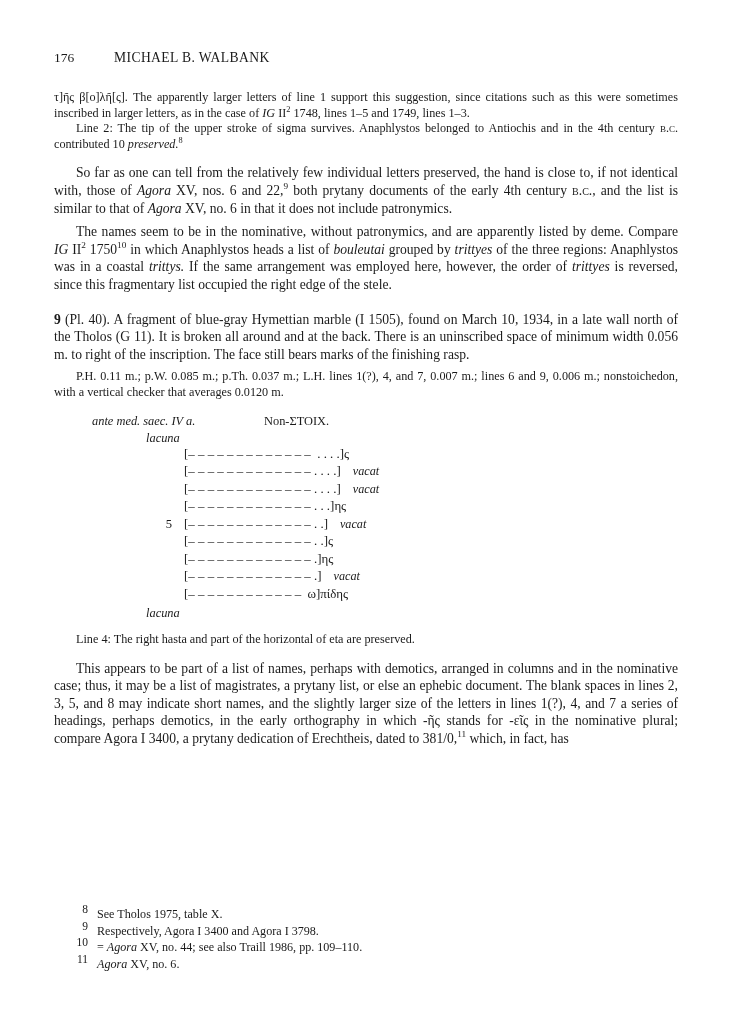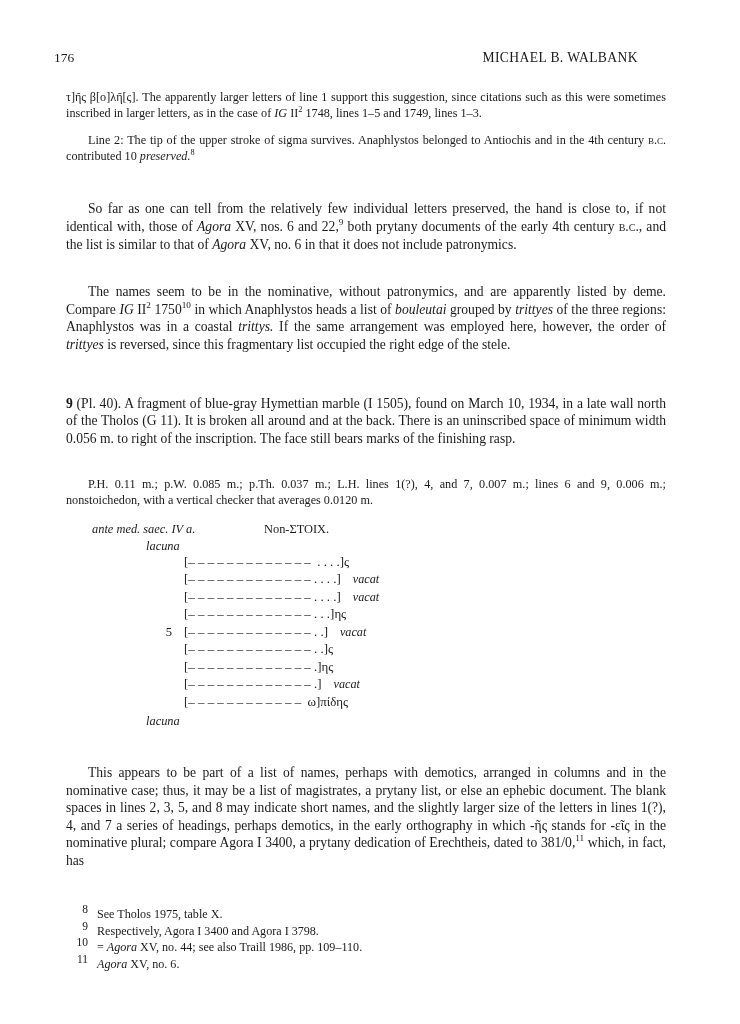--- a/index.html
+++ b/index.html
@@ -28,28 +28,28 @@
     font-size: 13.5px;
     margin-bottom: 22px;
     height: 18px;
   }
   .folio {
     width: 60px;
     font-size: 13.5px;
   }
   .runhead-title {
     flex: 1;
-    text-align: right;
+    text-align: left;
     font-variant: small-caps;
     letter-spacing: 0.4px;
     font-size: 13.6px;
     padding-right: 40px;
   }
   p {
-    margin: 12px;
+    margin: 0;
     font-size: 13.6px;
     line-height: 17.6px;
     text-align: justify;
     text-justify: inter-word;
   }
   .indent {
     text-indent: 22px;
   }
   .small {
     font-size: 12.2px;
@@ -223,20 +223,21 @@
         <span class="line-num"></span>
         <span class="line-text">[– – – – – – – – – – – –  ω]πίδης</span>
         <span class="line-note"></span>
       </div>
     </div>
 
     <div class="lacuna">lacuna</div>
   </div>
 
   <div class="notes-block">
+    <p class="small indent">Line 4: The right hasta and part of the horizontal of eta are preserved.</p>
   </div>
 
   <div class="gap-m"></div>
 
   <p class="indent">This appears to be part of a list of names, perhaps with demotics, arranged in columns and in the nominative case; thus, it may be a list of magistrates, a prytany list, or else an ephebic document. The blank spaces in lines 2, 3, 5, and 8 may indicate short names, and the slightly larger size of the letters in lines 1(?), 4, and 7 a series of headings, perhaps demotics, in the early orthography in which -ῆς stands for -εῖς in the nominative plural; compare Agora I 3400, a prytany dedication of Erechtheis, dated to 381/0,<sup>11</sup> which, in fact, has</p>
 
   <div class="footnotes">
     <div class="fn-row">
       <span class="fn-mark"><sup>8</sup></span>
       <span class="fn-text">See Tholos 1975, table X.</span>

